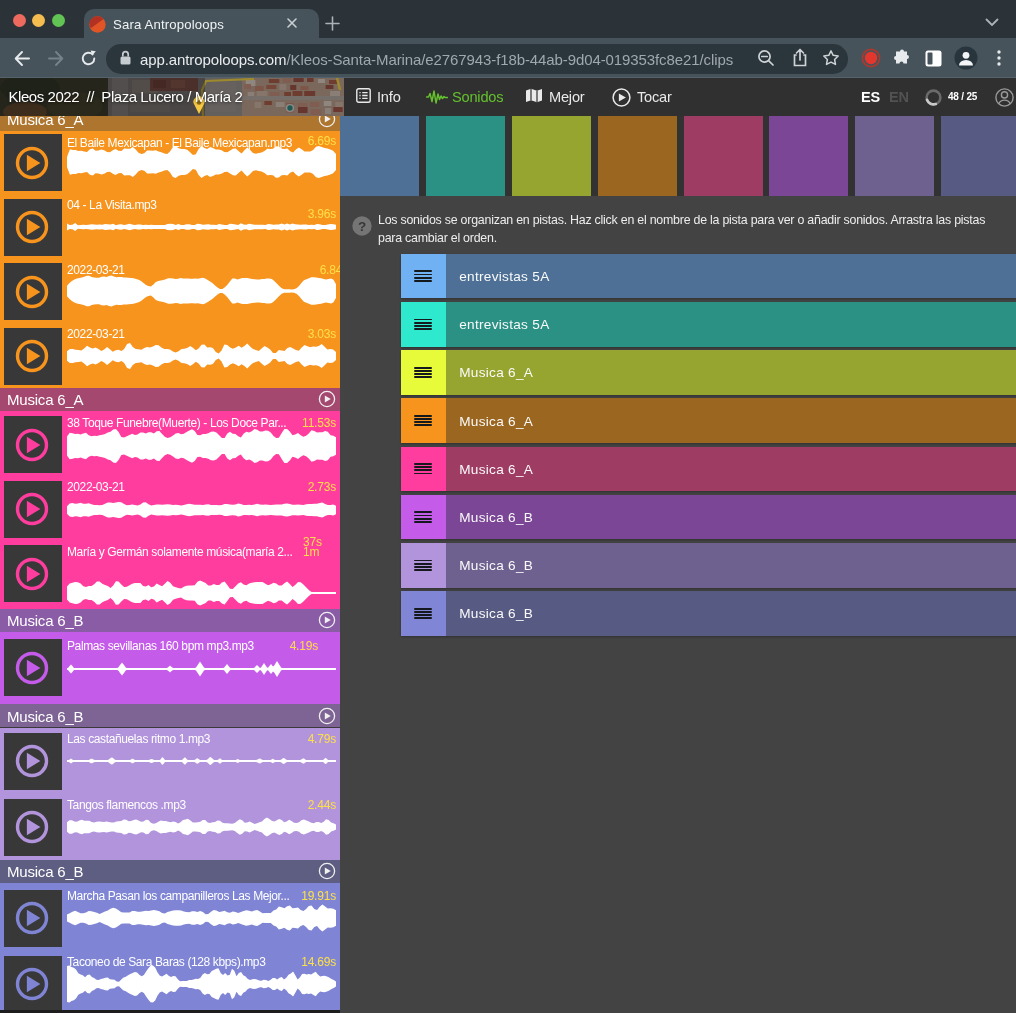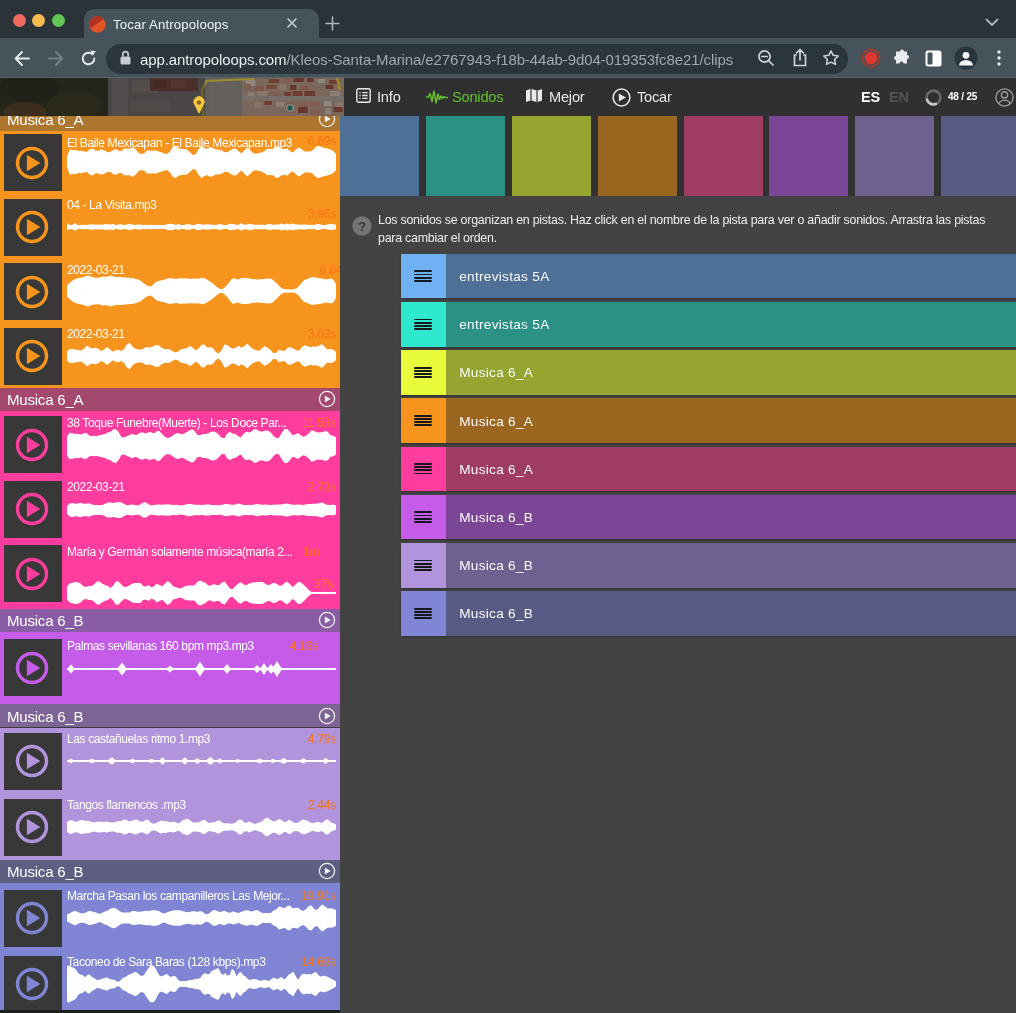--- a/index.html
+++ b/index.html
@@ -14,42 +14,42 @@
 #url span{color:#9FA8AD;}
 #appheader{left:0;top:78px;width:1016px;height:38px;background:#303030;z-index:30;}
 #maptitle{left:8.5px;top:0;height:38px;line-height:38px;font-size:15px;letter-spacing:-0.45px;color:#fff;z-index:5;text-shadow:0 1px 3px rgba(0,0,0,.55);white-space:nowrap;}
 .nav{top:0;height:38px;line-height:38px;color:#E9E9E9;font-size:14.6px;letter-spacing:-0.2px;}
 .navic{top:9.5px;}
 #leftcol{left:0;top:78px;width:340px;height:935px;background:#3A3A3A;overflow:hidden;z-index:10;}
 .sechead{left:0;width:340px;color:#FFF;font-size:15px;letter-spacing:-0.2px;}
 .sechead .t{position:absolute;left:7px;top:50%;transform:translateY(-50%);}
 .clip-sq{left:3.5px;width:58px;height:57px;background:#383838;}
 .ctitle{left:67px;width:237px;font-size:12px;letter-spacing:-0.38px;color:#FFF;white-space:nowrap;overflow:hidden;}
-.cdur{font-size:12px;letter-spacing:-0.2px;color:#f97316;text-align:right;}
+.cdur{font-size:12px;letter-spacing:-0.2px;color:#fde047;text-align:right;}
 .wv{left:67px;}
 #rightpanel{left:340px;top:115.5px;width:676px;height:897.5px;background:#434343;overflow:hidden;z-index:5;}
 #swband{left:0px;top:0px;width:676px;height:80.7px;background:#323232;}
 .sw{top:0px;height:80.7px;}
 .hlp{color:#EDEDED;font-size:13.2px;letter-spacing:-0.25px;line-height:15px;transform:scaleX(0.94);transform-origin:left;}
 .trow{left:13.2px;width:654.2px;height:44.5px;box-shadow:0 1px 2px rgba(0,0,0,.28);margin-left:48px;}
 .trow .sw2{position:absolute;left:0;top:0;width:44.5px;height:44.5px;}
 .trow .lbl{position:absolute;left:58px;top:50%;transform:translateY(-50%);font-size:13.6px;letter-spacing:0.3px;color:#FAFAFA;}
 .ham{position:absolute;left:13.2px;top:16.6px;width:18px;height:11.3px;display:flex;flex-direction:column;justify-content:space-between;}
 .ham i{display:block;height:1.9px;background:#15181C;border-radius:1px;}
 </style></head><body>
 <div id="tabstrip" class="abs"></div>
 <div class="abs light" style="left:12.5px;background:#EE6A5F"></div>
 <div class="abs light" style="left:32px;background:#F5BD4F"></div>
 <div class="abs light" style="left:51.5px;background:#61C454"></div>
 <div id="tab" class="abs"></div>
 <svg class="abs" style="left:89px;top:16px;z-index:2" width="17" height="17" viewBox="0 0 17 17">
     <circle cx="8.5" cy="8.5" r="8.2" fill="#E05426"></circle>
     <path d="M 1.2 4.5 A 8.2 8.2 0 0 1 14.5 3.0 L 1.8 12.2 A 8.2 8.2 0 0 1 1.2 4.5 Z" fill="#B23122"></path>
   </svg>
-<div id="tabtitle" class="abs">Tocar Antropoloops</div>
+<div id="tabtitle" class="abs">Sara Antropoloops</div>
 <svg class="abs" style="left:286px;top:17px" width="12" height="12" viewBox="0 0 12 12">
     <path d="M2 2 L10 10 M10 2 L2 10" stroke="#C9D0D4" stroke-width="1.6" stroke-linecap="round"></path>
   </svg>
 <svg class="abs" style="left:325px;top:16px" width="15" height="15" viewBox="0 0 15 15">
     <path d="M7.5 1 V14 M1 7.5 H14" stroke="#A8B2B8" stroke-width="1.6" stroke-linecap="round"></path>
   </svg>
 <svg class="abs" style="left:985px;top:18px" width="14" height="9" viewBox="0 0 14 9">
     <path d="M1.5 1.5 L7 7 L12.5 1.5" stroke="#A8B2B8" stroke-width="1.8" fill="none" stroke-linecap="round" stroke-linejoin="round"></path>
   </svg>
 <div id="toolbar" class="abs"></div>
@@ -178,21 +178,21 @@
     <svg class="abs wv" style="top:412.0px" width="269" height="40" viewBox="0 0 269 40">
       <polygon points="0.0,16.2 2.7,13.6 5.4,12.9 8.2,13.7 10.9,13.4 13.6,12.7 16.3,13.8 19.0,13.8 21.7,13.2 24.5,14.3 27.2,15.1 29.9,15.1 32.6,15.3 35.3,14.9 38.0,13.7 40.8,12.4 43.5,12.5 46.2,13.0 48.9,12.6 51.6,12.0 54.3,12.2 57.1,14.1 59.8,15.3 62.5,15.0 65.2,14.6 67.9,15.1 70.6,15.5 73.4,14.5 76.1,12.5 78.8,12.2 81.5,14.3 84.2,15.4 86.9,14.9 89.7,14.4 92.4,14.4 95.1,14.7 97.8,14.4 100.5,14.2 103.3,14.6 106.0,14.9 108.7,14.7 111.4,14.9 114.1,15.4 116.8,15.0 119.6,14.2 122.3,13.8 125.0,14.3 127.7,14.8 130.4,14.8 133.1,14.8 135.9,15.1 138.6,14.6 141.3,14.3 144.0,14.9 146.7,15.1 149.4,15.1 152.2,15.3 154.9,14.9 157.6,14.1 160.3,14.0 163.0,14.4 165.7,14.8 168.5,14.4 171.2,13.5 173.9,14.1 176.6,15.1 179.3,15.0 182.1,14.8 184.8,15.1 187.5,14.5 190.2,13.8 192.9,14.5 195.6,14.7 198.4,14.5 201.1,14.8 203.8,15.0 206.5,14.7 209.2,14.4 211.9,14.5 214.7,14.5 217.4,13.8 220.1,13.4 222.8,13.9 225.5,14.7 228.2,14.8 231.0,14.6 233.7,14.8 236.4,15.1 239.1,14.3 241.8,14.0 244.5,14.0 247.3,13.8 250.0,13.8 252.7,12.9 255.4,12.5 258.1,13.9 260.8,15.1 263.6,14.9 266.3,14.4 269.0,15.8 269.0,24.2 266.3,25.6 263.6,25.1 260.8,24.9 258.1,26.1 255.4,27.5 252.7,27.1 250.0,26.2 247.3,26.2 244.5,26.0 241.8,26.0 239.1,25.7 236.4,24.9 233.7,25.2 231.0,25.4 228.2,25.2 225.5,25.3 222.8,26.1 220.1,26.6 217.4,26.2 214.7,25.5 211.9,25.5 209.2,25.6 206.5,25.3 203.8,25.0 201.1,25.2 198.4,25.5 195.6,25.3 192.9,25.5 190.2,26.2 187.5,25.5 184.8,24.9 182.1,25.2 179.3,25.0 176.6,24.9 173.9,25.9 171.2,26.5 168.5,25.6 165.7,25.2 163.0,25.6 160.3,26.0 157.6,25.9 154.9,25.1 152.2,24.7 149.4,24.9 146.7,24.9 144.0,25.1 141.3,25.7 138.6,25.4 135.9,24.9 133.1,25.2 130.4,25.2 127.7,25.2 125.0,25.7 122.3,26.2 119.6,25.8 116.8,25.0 114.1,24.6 111.4,25.1 108.7,25.3 106.0,25.1 103.3,25.4 100.5,25.8 97.8,25.6 95.1,25.3 92.4,25.6 89.7,25.6 86.9,25.1 84.2,24.6 81.5,25.7 78.8,27.8 76.1,27.5 73.4,25.5 70.6,24.5 67.9,24.9 65.2,25.4 62.5,25.0 59.8,24.7 57.1,25.9 54.3,27.8 51.6,28.0 48.9,27.4 46.2,27.0 43.5,27.5 40.8,27.6 38.0,26.3 35.3,25.1 32.6,24.7 29.9,24.9 27.2,24.9 24.5,25.7 21.7,26.8 19.0,26.2 16.3,26.2 13.6,27.3 10.9,26.6 8.2,26.3 5.4,27.1 2.7,26.4 0.0,23.8" fill="#FFFFFF"></polygon>
     </svg>
 <div class="abs clip-sq" style="top:467.0px"></div>
     <svg class="abs" style="left:14.0px;top:477.5px" width="36" height="36" viewBox="-18 -18 36 36">
       <circle cx="0" cy="0" r="14.5" fill="none" stroke="#FF3D9E" stroke-width="3.4"></circle>
       <polygon points="-5.13,-8.25 8.37,0 -5.13,8.25" fill="#FF3D9E"></polygon>
     </svg>
     <div class="abs ctitle" style="top:466.5px;width:240px">María y Germán solamente música(maría 2...</div>
     <div class="abs cdur" style="left:303px;top:466.5px;width:30px;text-align:left">1m</div>
-    <div class="abs cdur" style="left:303px;top:499px;width:30px;text-align:right">37s</div>
+    <div class="abs cdur" style="left:303px;top:457px;width:30px;text-align:left">37s</div>
     <svg class="abs wv" style="top:494.5px" width="269" height="40" viewBox="0 0 269 40">
       <polygon points="0.0,13.6 2.7,10.6 5.4,9.7 8.2,9.0 10.9,9.2 13.6,10.6 16.3,13.3 19.0,14.1 21.7,13.1 24.5,13.1 27.2,11.3 29.9,8.5 32.6,8.4 35.3,10.7 38.0,11.9 40.8,13.0 43.5,15.0 46.2,12.5 48.9,8.3 51.6,8.4 54.3,11.4 57.1,13.9 59.8,13.8 62.5,12.3 65.2,10.7 67.9,10.1 70.6,10.0 73.4,10.1 76.1,13.0 78.8,13.6 81.5,12.1 84.2,14.2 86.9,13.4 89.7,10.5 92.4,11.9 95.1,13.2 97.8,10.8 100.5,8.0 103.3,9.7 106.0,13.2 108.7,14.2 111.4,15.0 114.1,15.4 116.8,13.7 119.6,12.7 122.3,12.4 125.0,12.6 127.7,12.2 130.4,8.8 133.1,7.5 135.9,8.7 138.6,9.9 141.3,12.5 144.0,12.6 146.7,11.1 149.4,12.1 152.2,12.1 154.9,9.5 157.6,8.6 160.3,11.9 163.0,15.8 165.7,15.9 168.5,13.3 171.2,10.5 173.9,9.2 176.6,11.4 179.3,12.3 182.1,10.4 184.8,9.7 187.5,9.2 190.2,8.9 192.9,8.9 195.6,8.9 198.4,10.8 201.1,12.2 203.8,11.2 206.5,9.7 209.2,10.5 211.9,12.4 214.7,12.5 217.4,10.3 220.1,8.5 222.8,11.0 225.5,13.9 228.2,11.9 231.0,8.9 233.7,9.2 236.4,11.5 239.1,14.3 241.8,17.0 244.5,18.9 247.3,18.9 250.0,18.9 252.7,18.9 255.4,18.9 258.1,18.9 260.8,18.9 263.6,18.9 266.3,18.9 269.0,18.9 269.0,21.1 266.3,21.1 263.6,21.1 260.8,21.1 258.1,21.1 255.4,21.1 252.7,21.1 250.0,21.1 247.3,21.1 244.5,21.1 241.8,23.0 239.1,25.7 236.4,28.5 233.7,30.8 231.0,31.1 228.2,28.1 225.5,26.1 222.8,29.0 220.1,31.5 217.4,29.7 214.7,27.5 211.9,27.6 209.2,29.5 206.5,30.3 203.8,28.8 201.1,27.8 198.4,29.2 195.6,31.1 192.9,31.1 190.2,31.1 187.5,30.8 184.8,30.3 182.1,29.6 179.3,27.7 176.6,28.6 173.9,30.8 171.2,29.5 168.5,26.7 165.7,24.1 163.0,24.2 160.3,28.1 157.6,31.4 154.9,30.5 152.2,27.9 149.4,27.9 146.7,28.9 144.0,27.4 141.3,27.5 138.6,30.1 135.9,31.3 133.1,32.5 130.4,31.2 127.7,27.8 125.0,27.4 122.3,27.6 119.6,27.3 116.8,26.3 114.1,24.6 111.4,25.0 108.7,25.8 106.0,26.8 103.3,30.3 100.5,32.0 97.8,29.2 95.1,26.8 92.4,28.1 89.7,29.5 86.9,26.6 84.2,25.8 81.5,27.9 78.8,26.4 76.1,27.0 73.4,29.9 70.6,30.0 67.9,29.9 65.2,29.3 62.5,27.7 59.8,26.2 57.1,26.1 54.3,28.6 51.6,31.6 48.9,31.7 46.2,27.5 43.5,25.0 40.8,27.0 38.0,28.1 35.3,29.3 32.6,31.6 29.9,31.5 27.2,28.7 24.5,26.9 21.7,26.9 19.0,25.9 16.3,26.7 13.6,29.4 10.9,30.8 8.2,31.0 5.4,30.3 2.7,29.4 0.0,26.4" fill="#FFFFFF"></polygon>
     </svg>
 <div class="abs sechead" style="top:530.6px;height:23.7px;background:#8A5CA6">
       <span class="t">Musica 6_B</span>
       <svg class="abs" style="left:317.5px;top:2.8499999999999996px" width="18" height="18" viewBox="-9 -9 18 18">
         <circle r="7.6" fill="none" stroke="#F0F0F0" stroke-width="1.3"></circle>
         <polygon points="-2.2,-3.4 3.8,0 -2.2,3.4" fill="#F0F0F0"></polygon>
       </svg>
     </div>
@@ -414,20 +414,21 @@
       <rect x="333.3" y="29" width="9.4" height="5" fill="#A25340"></rect>
       <rect x="242" y="18" width="102" height="4" fill="#B5AB9D"></rect>
       <circle cx="290" cy="30" r="3.4" fill="#27897B" stroke="#DFDAD0" stroke-width="1.4"></circle>
       <polyline points="203,38 202,12 206,3 254,1" stroke="#F6D73C" stroke-width="2.2" fill="none"></polyline>
       <polyline points="337,0 340,12" stroke="#F6D73C" stroke-width="2.5" fill="none"></polyline>
       <rect width="344" height="38" fill="rgba(16,14,20,0.38)"></rect>
       <rect width="205" height="38" fill="rgba(0,0,0,0.26)"></rect>
       <path d="M199 36 L194.5 27 A5.5 5.5 0 1 1 203.5 27 Z" fill="#F7C844"></path>
       <circle cx="199" cy="24.5" r="2.2" fill="#8A6A1A"></circle>
     </svg>
+<div id="maptitle" class="abs">Kleos 2022&nbsp; // &nbsp;Plaza Lucero / María 2</div>
 <svg class="abs navic" style="left:356px" width="15" height="15" viewBox="0 0 15 15">
       <rect x="0.8" y="0.8" width="13.4" height="13.4" rx="1.8" fill="none" stroke="#E9E9E9" stroke-width="1.4"></rect>
       <path d="M3.4 4.6 H4.6 M6.2 4.6 H11.6 M3.4 7.5 H4.6 M6.2 7.5 H11.6 M3.4 10.4 H4.6 M6.2 10.4 H11.6" stroke="#E9E9E9" stroke-width="1.3"></path>
     </svg>
 <div class="abs nav" style="left:377px">Info</div>
 <svg class="abs navic" style="left:426px;top:11.5px" width="22" height="14" viewBox="0 0 22 14">
       <path d="M0.5 7 H2.5 L4 3.5 L6 11.5 L8 1 L10 13 L12 4 L13.5 9.5 L15 6 L16.5 8.5 L18 6.5 L19 7.5 H21.5" stroke="#64C12D" stroke-width="1.5" fill="none" stroke-linecap="round" stroke-linejoin="round"></path>
     </svg>
 <div class="abs nav" style="left:452px;color:#64C12D">Sonidos</div>
 <svg class="abs navic" style="left:525px" width="18" height="15" viewBox="0 0 18 15">

